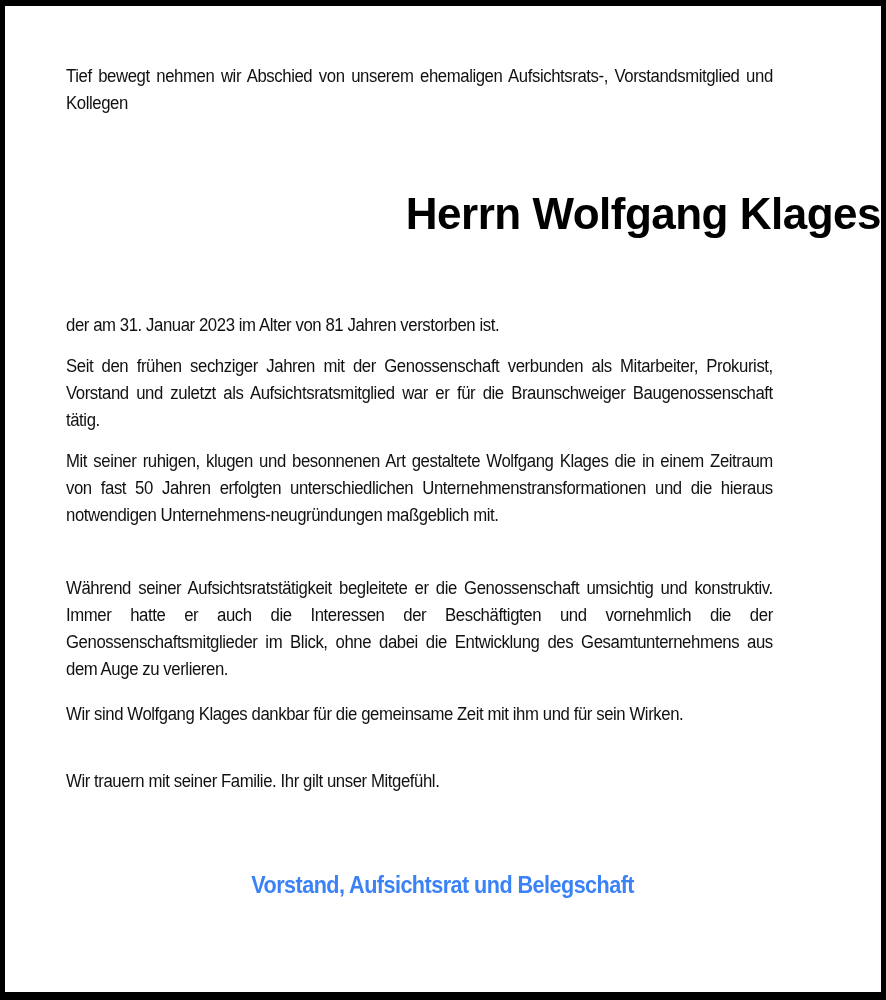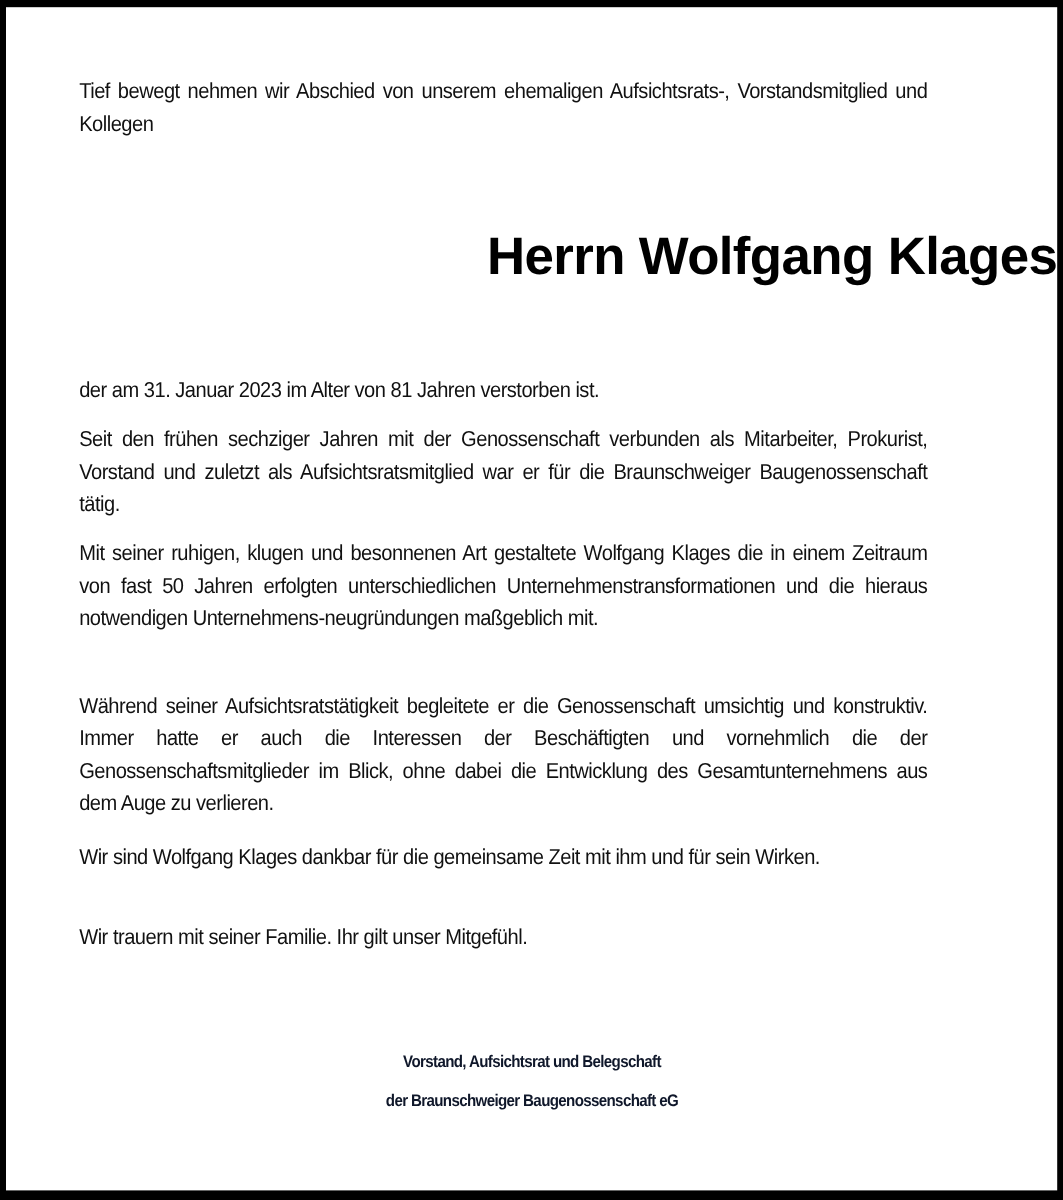--- a/index.html
+++ b/index.html
@@ -44,23 +44,23 @@
     .p3 { top: 442px; }
     .p4 { top: 569px; }
     .p5 { top: 695px; }
     .p6 { top: 762px; }
     .sig {
       position: absolute;
       top: 862px; left: 0; width: 876px;
       text-align: center;
       font-family: "Liberation Sans", sans-serif;
       font-weight: bold;
-      font-size: 14px;
+      font-size: 24px;
       line-height: 33px;
-      color: #0f172a;
+      color: #3b82f6;
       letter-spacing: -0.6px;
     }
     .sig div { display: block; }
     .narrow { display: inline-block; transform: scaleX(0.9); }
   </style>
 </head>
 <body>
 
 <div class="card">
 
@@ -84,15 +84,14 @@
   </div>
   <div class="block p5 txt">
     <p>Wir sind Wolfgang Klages dankbar für die gemeinsame Zeit mit ihm und für sein Wirken.</p>
   </div>
   <div class="block p6 txt">
     <p>Wir trauern mit seiner Familie. Ihr gilt unser Mitgefühl.</p>
   </div>
 
   <div class="sig">
     <div><span class="narrow">Vorstand, Aufsichtsrat und Belegschaft</span></div>
-    <div><span class="narrow">der Braunschweiger Baugenossenschaft eG</span></div>
   </div>
 </div>
 
 </body></html>

